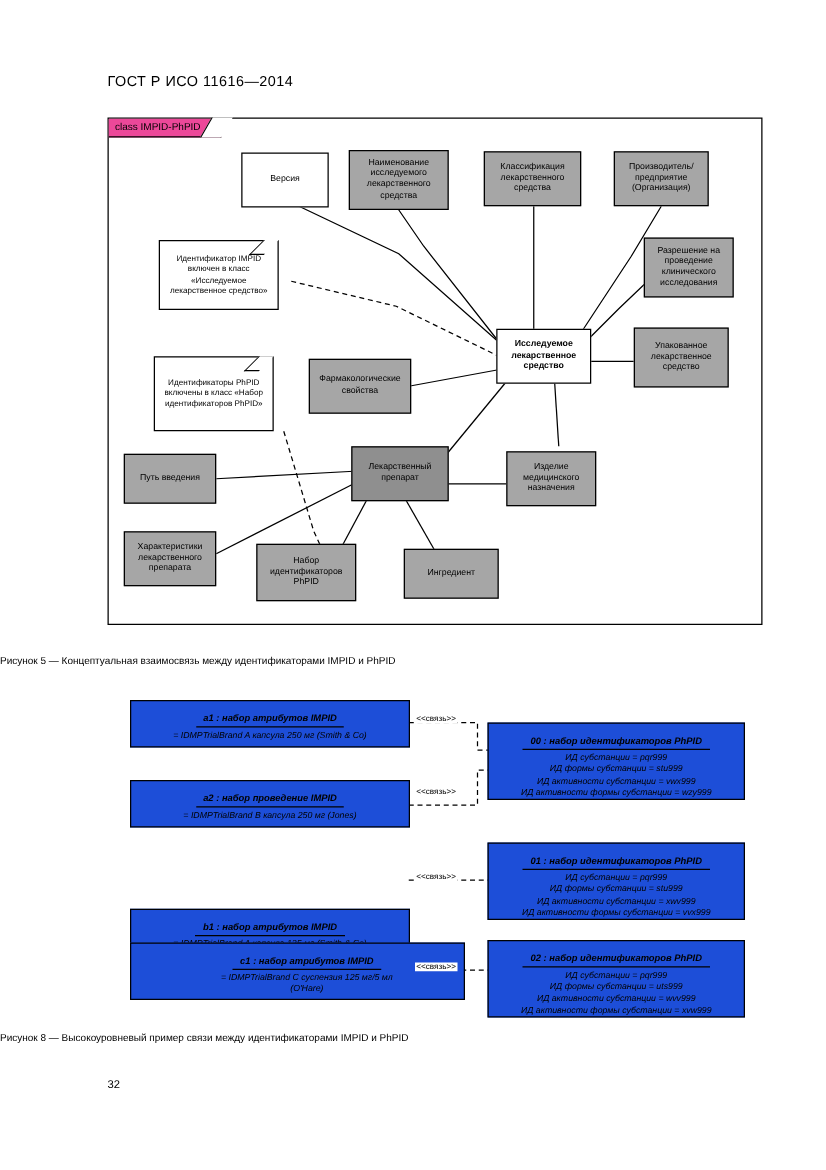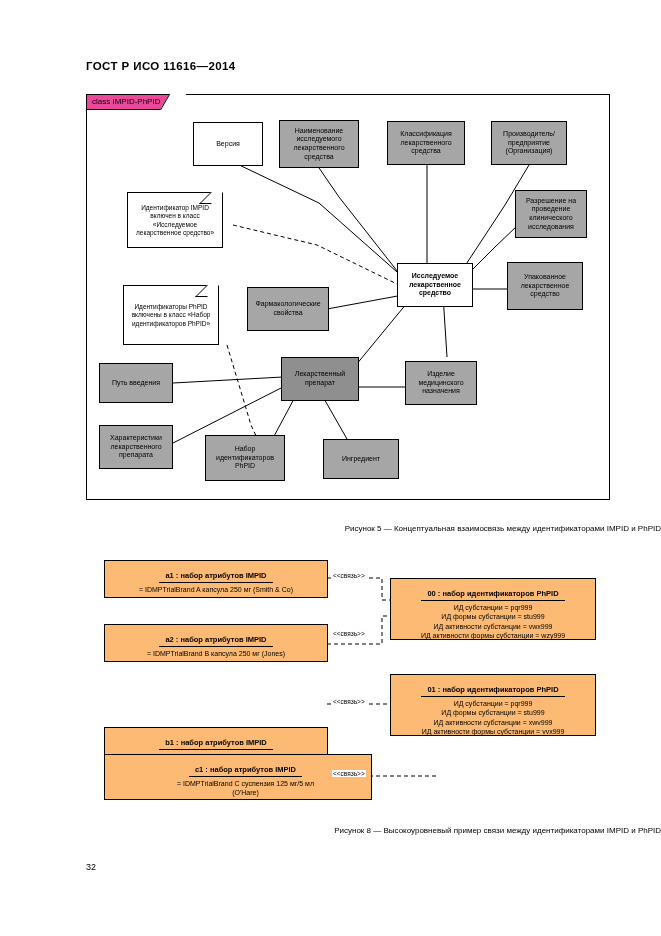--- a/index.html
+++ b/index.html
@@ -19,21 +19,21 @@
     position: absolute;
     left: 0; top: 0;
     width: 661px;
     height: 936px;
   }
   .doc-header {
     position: absolute;
     left: 86px;
     top: 60px;
     font-size: 11.5px;
-    font-weight: bold;
+    font-weight: normal;
     letter-spacing: 0.4px;
   }
   
   .fig5-frame {
     position: absolute;
     left: 86px;
     top: 94px;
     width: 524px;
     height: 406px;
     border: 1px solid #000;
@@ -122,21 +122,21 @@
     position: absolute;
     left: 0; top: 0;
     width: 522px;
     height: 404px;
     z-index: 1;
   }
   
   .caption {
     position: absolute;
     font-size: 8px;
-    text-align: right;
+    text-align: left;
     width: 100%;
     left: 0;
   }
   
   .fig6 {
     position: absolute;
     left: 86px;
     top: 556px;
     width: 524px;
     height: 262px;
@@ -145,24 +145,25 @@
     position: absolute;
     left: 0; top: 0;
     width: 524px;
     height: 262px;
     z-index: 1;
   }
   .objbox {
     position: absolute;
     box-sizing: border-box;
     border: 1.3px solid #000;
-    background: #fdba74;
+    background: #1d4ed8;
     z-index: 3;
     text-align: center;
     padding: 3px 4px 4px 4px;
+    font-style: italic;
   }
   .objbox .title {
     font-size: 7.5px;
     font-weight: bold;
     display: inline-block;
     border-bottom: 1.2px solid #000;
     padding: 0 6px 2px 6px;
     margin-bottom: 2px;
     white-space: nowrap;
   }
@@ -319,21 +320,21 @@
     </svg>
 
     <div class="objbox" style="left:18px; top:4px; width:224px; height:38px;">
       <div class="title">a1 : набор атрибутов IMPID</div>
       <div class="body">
         <div>= IDMPTrialBrand A капсула 250 мг (Smith &amp; Co)</div>
       </div>
     </div>
 
     <div class="objbox" style="left:18px; top:68px; width:224px; height:38px;">
-      <div class="title">a2 : набор атрибутов IMPID</div>
+      <div class="title">a2 : набор проведение IMPID</div>
       <div class="body">
         <div>= IDMPTrialBrand B капсула 250 мг (Jones)</div>
       </div>
     </div>
 
     <div class="objbox" style="left:18px; top:132px; width:224px; height:38px;margin-top:39px;">
       <div class="title">b1 : набор атрибутов IMPID</div>
       <div class="body">
         <div>= IDMPTrialBrand A капсула 125 мг (Smith &amp; Co)</div>
       </div>
@@ -365,20 +366,29 @@
     <div class="objbox" style="left:304px; top:118px; width:206px; height:62px;">
       <div class="title">01 : набор идентификаторов PhPID</div>
       <div class="body">
         <div>ИД субстанции = pqr999</div>
         <div>ИД формы субстанции = stu999</div>
         <div>ИД активности субстанции = xwv999</div>
         <div>ИД активности формы субстанции = vvx999</div>
       </div>
     </div>
 
+    <div class="objbox" style="left:304px; top:196px; width:206px; height:62px;">
+      <div class="title">02 : набор идентификаторов PhPID</div>
+      <div class="body">
+        <div>ИД субстанции = pqr999</div>
+        <div>ИД формы субстанции = uts999</div>
+        <div>ИД активности субстанции = wvv999</div>
+        <div>ИД активности формы субстанции = xvw999</div>
+      </div>
+    </div>
 
   </div>
 
   <div class="caption" style="top:826px;">Рисунок  8 — Высокоуровневый пример связи между идентификаторами IMPID и PhPID</div>
 
   <div class="pagenum">32</div>
 
 </div>
 
 </body></html>

